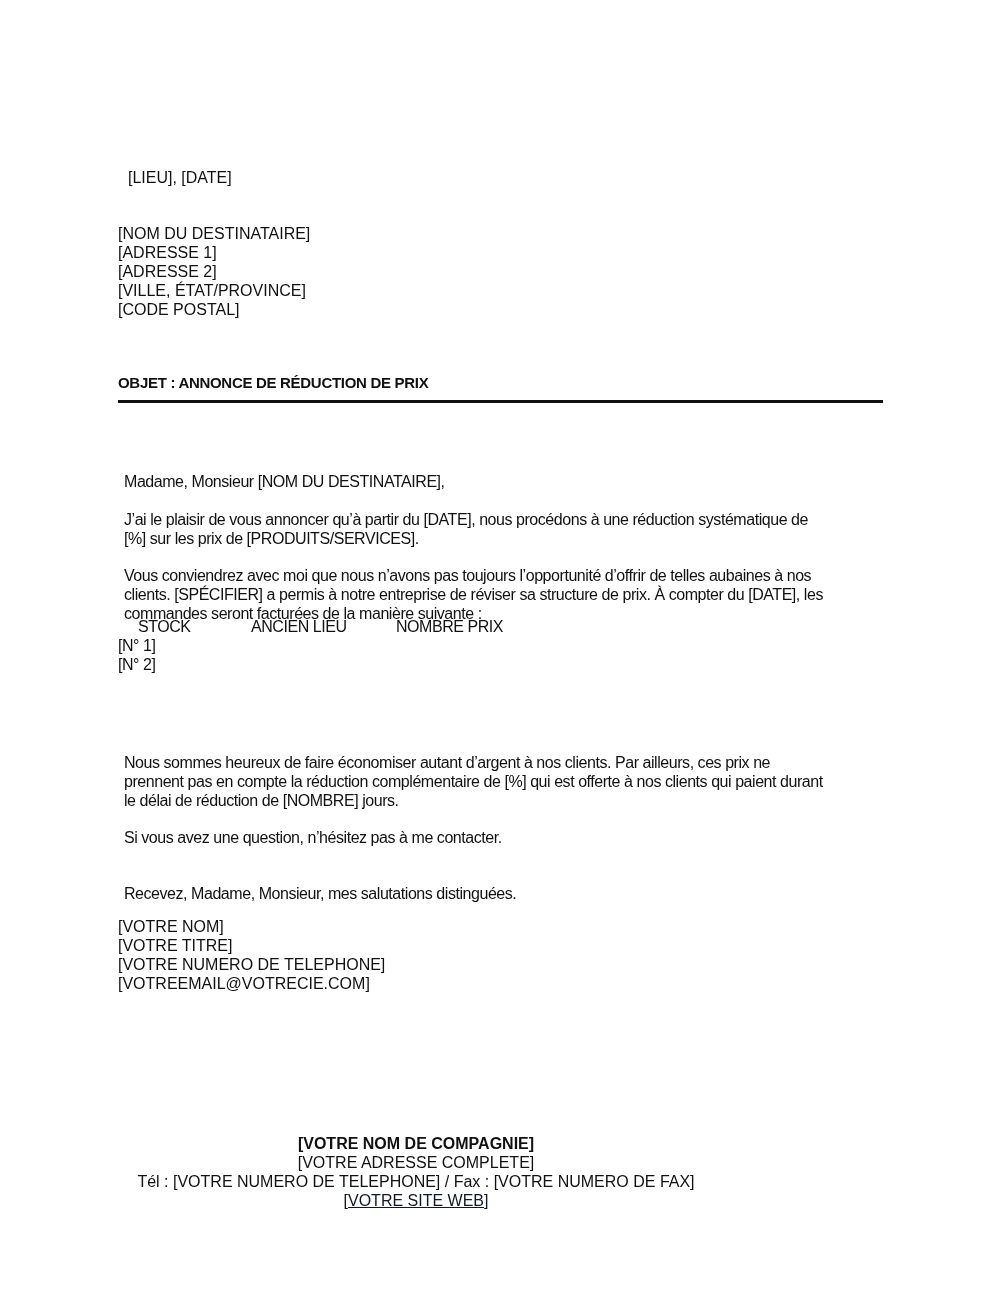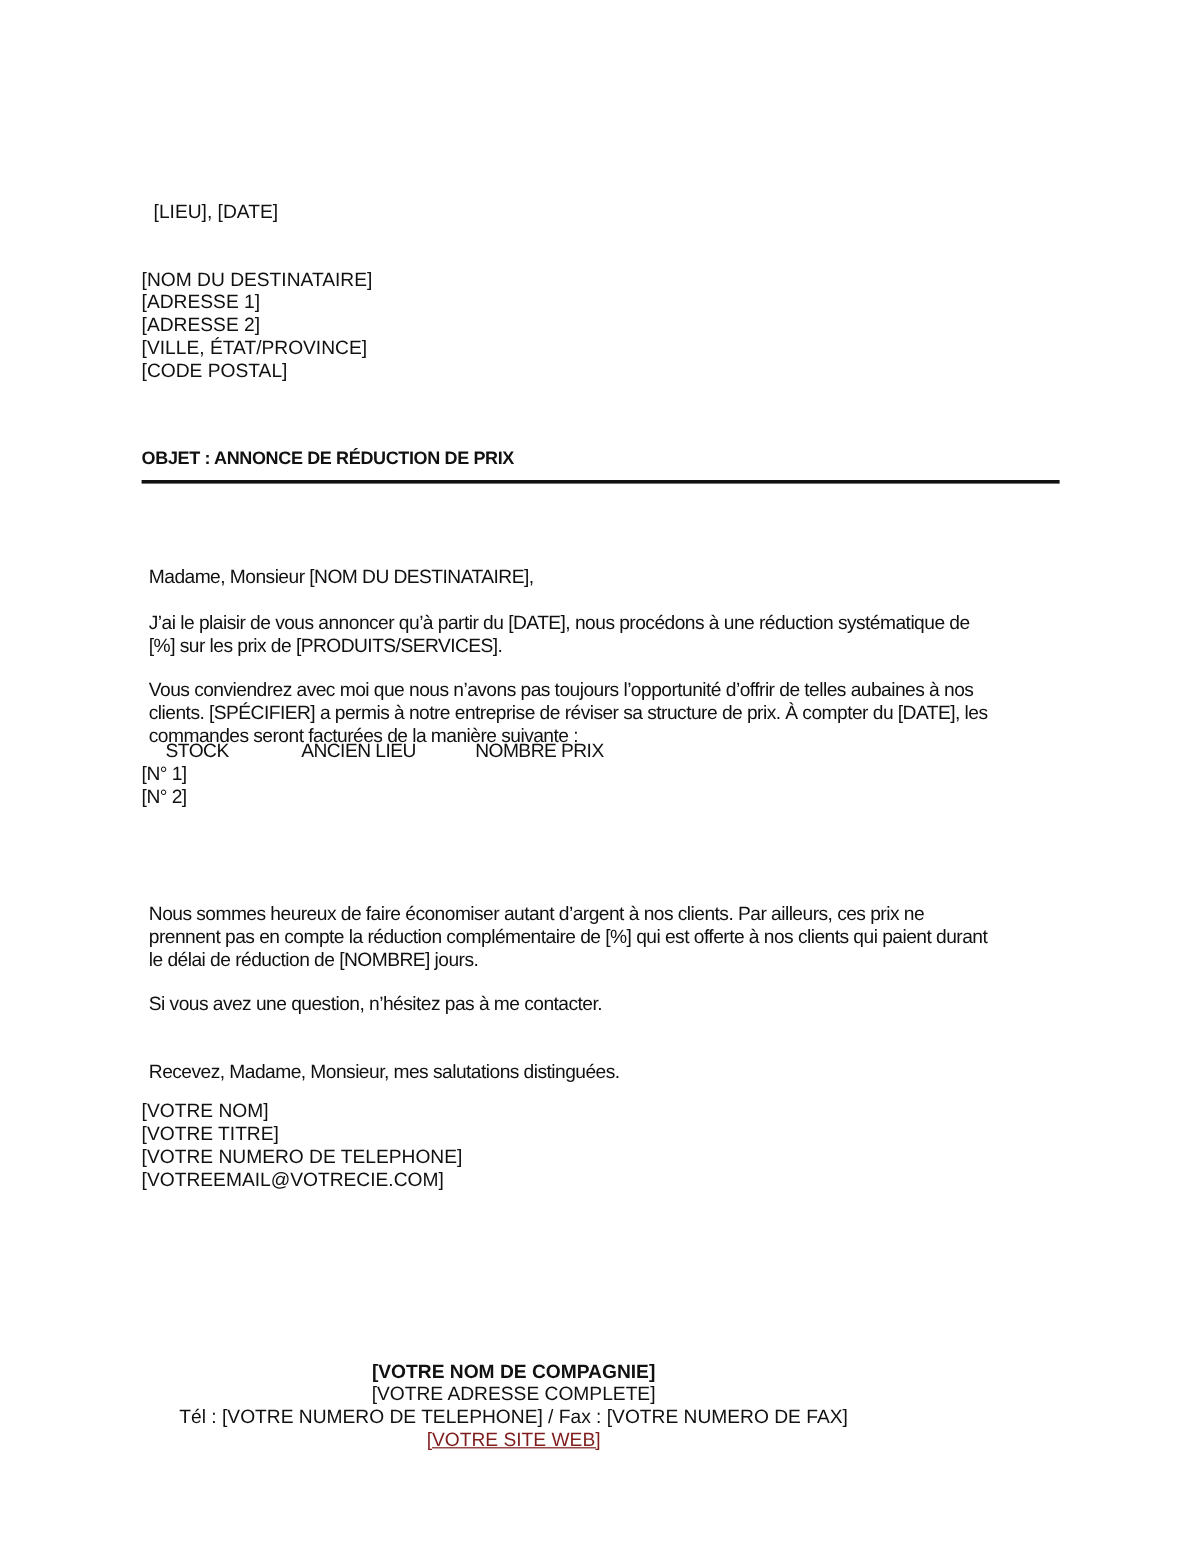--- a/index.html
+++ b/index.html
@@ -7,23 +7,23 @@
   .page { position: absolute; left: 0; top: 0; width: 1000px; height: 1290px; }
   .regular { font-family: "Liberation Sans", sans-serif; font-size: 16px; line-height: 19px; }
   .narrow { font-family: "Liberation Sans", sans-serif; font-size: 16px; line-height: 19px; letter-spacing: -0.45px; transform-origin: left top; }
   .blk { position: absolute; left: 118px; }
   .line { display: block; white-space: nowrap; }
   .subject { position: absolute; left: 118px; top: 374px; font-family: "Liberation Sans", sans-serif; font-weight: bold; font-size: 15px; letter-spacing: -0.3px; }
   .rule { position: absolute; left: 118px; top: 400px; width: 765px; height: 3px; background: #111; }
   .para { position: absolute; left: 124px; width: 770px; margin-top: 42px; }
   .tbl { position: absolute; left: 118px; top: 617px; }
   .tbl .c { position: absolute; white-space: nowrap; }
-  .footer { position: absolute; left: 12px; width: 832px; top: 1134px; text-align: center; font-family: "Liberation Sans", sans-serif; font-size: 16px; line-height: 19px; }
+  .footer { position: absolute; left: 0; width: 832px; top: 1134px; text-align: center; font-family: "Liberation Sans", sans-serif; font-size: 16px; line-height: 19px; }
   .footer .bold { font-weight: bold; }
-  .footer a { color: #7f1d1d; text-decoration: underline; }
+  .footer a { color: #0f172a; text-decoration: underline; }
 </style>
 </head>
 <body>
 
 <div class="page">
 
   <div class="blk regular" style="top:168px;margin-left:10px;">
     <span class="line">[LIEU], [DATE]</span>
   </div>
 

